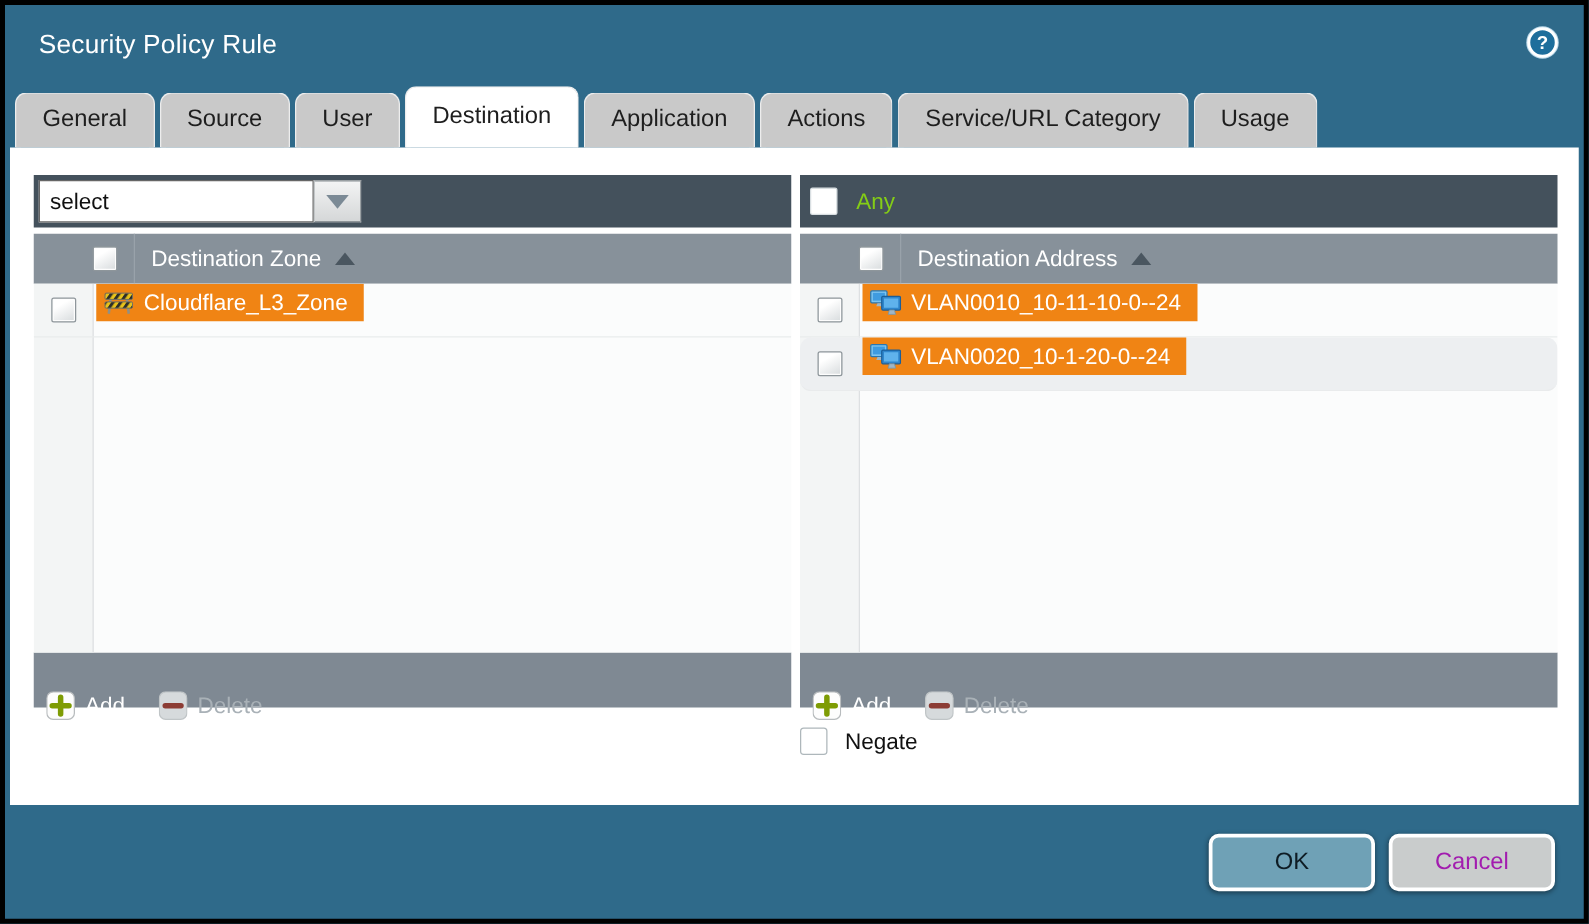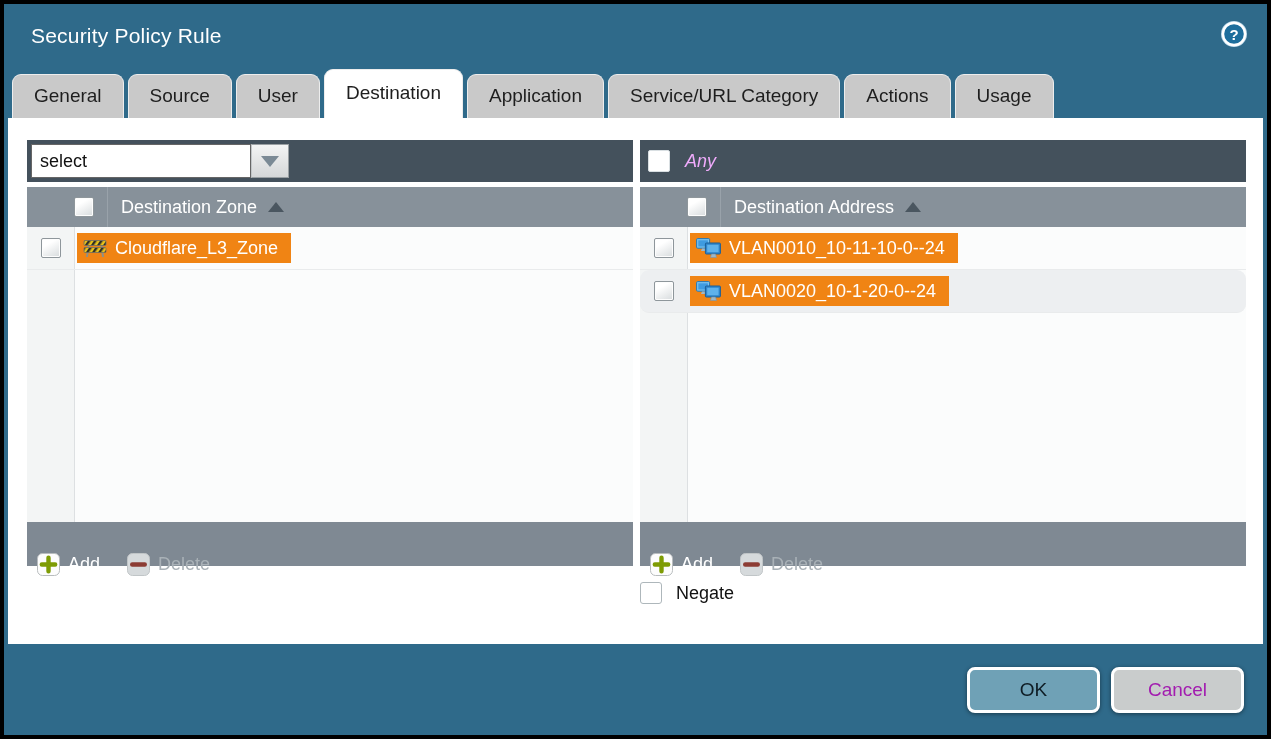--- a/index.html
+++ b/index.html
@@ -42,33 +42,33 @@
     font-family:"Liberation Sans",sans-serif; font-size:18px; color:#111;
     padding:0 8px; outline:none;
   }
   .dropdown-btn {
     width:38px; height:34px; border:1px solid #9aa0a3; border-left:1px solid #c2c6c8;
     background:linear-gradient(#f3f4f4,#d5d7d8);
     display:flex; align-items:center; justify-content:center; cursor:pointer;
   }
   .arrow-down { width:0; height:0; border-left:9px solid transparent; border-right:9px solid transparent; border-top:11px solid #7B8A95; }
 
-  .any-row { display:flex; align-items:center; padding-left:8px; gap:15px; color:#f0abfc; font-size:18px;font-style:italic; }
+  .any-row { display:flex; align-items:center; padding-left:8px; gap:15px; color:#84cc16; font-size:18px; }
 
   .col-header { height:40px; background:#87919A; display:flex; align-items:center;padding-left:34px; }
   .col-header .checkbox-cell { height:100%; border-right:1px solid #99A2AA; }
   .col-label { color:#fff; font-size:18px; margin-left:13px; }
   .sort-asc { width:0; height:0; border-left:8px solid transparent; border-right:8px solid transparent; border-bottom:10px solid #4A5660; margin-left:11px; }
 
   .rows { position:relative; height:295px; background:#FBFCFC; overflow:hidden; }
   .rows::before {
     content:""; position:absolute; left:0; top:0; bottom:0; width:47px;
     background:#F3F5F5; border-right:1px solid #DDE0E2;
   }
-  .row { position:relative; height:43px; display:flex; align-items:center; border-bottom:1px solid #E9EBEC; }
+  .row { position:relative; height:43px; display:flex; border-bottom:1px solid #E9EBEC; }
   .row.alt { background:#EDEFF1;border-radius:9px; }
 
   .checkbox-cell { width:47px; flex:none; display:flex; align-items:center; justify-content:center; }
   .cb {
     width:20px; height:20px; border:1px solid #8E969B; border-radius:2px;
     background:linear-gradient(150deg,#ffffff 30%,#d7dbdd);
     box-shadow:inset 0 0 0 1px #fdfdfd; cursor:pointer;
   }
   .cb-white { width:22px; height:22px; background:#fff; border:1px solid #D9DFE2; box-shadow:none; }
   .cb-negate { width:22px; height:22px; background:#fff; border:1px solid #AEB7BB; border-radius:3px; box-shadow:none; }
@@ -111,22 +111,22 @@
       <text x="14" y="19.5" text-anchor="middle" font-size="15" font-weight="bold" fill="#fff" font-family="Liberation Sans, sans-serif">?</text>
     </svg>
   </div>
 
   <div class="tabs">
     <div class="tab">General</div>
     <div class="tab">Source</div>
     <div class="tab">User</div>
     <div class="tab active">Destination</div>
     <div class="tab">Application</div>
+    <div class="tab">Actions</div>
     <div class="tab">Service/URL Category</div>
-    <div class="tab">Actions</div>
     <div class="tab">Usage</div>
   </div>
 
   <div class="content">
 
     <div class="panel panel-left">
       <div class="panel-bar">
         <input class="filter-input" type="text" value="select" style="">
         <div class="dropdown-btn">
           <span class="arrow-down"></span>

